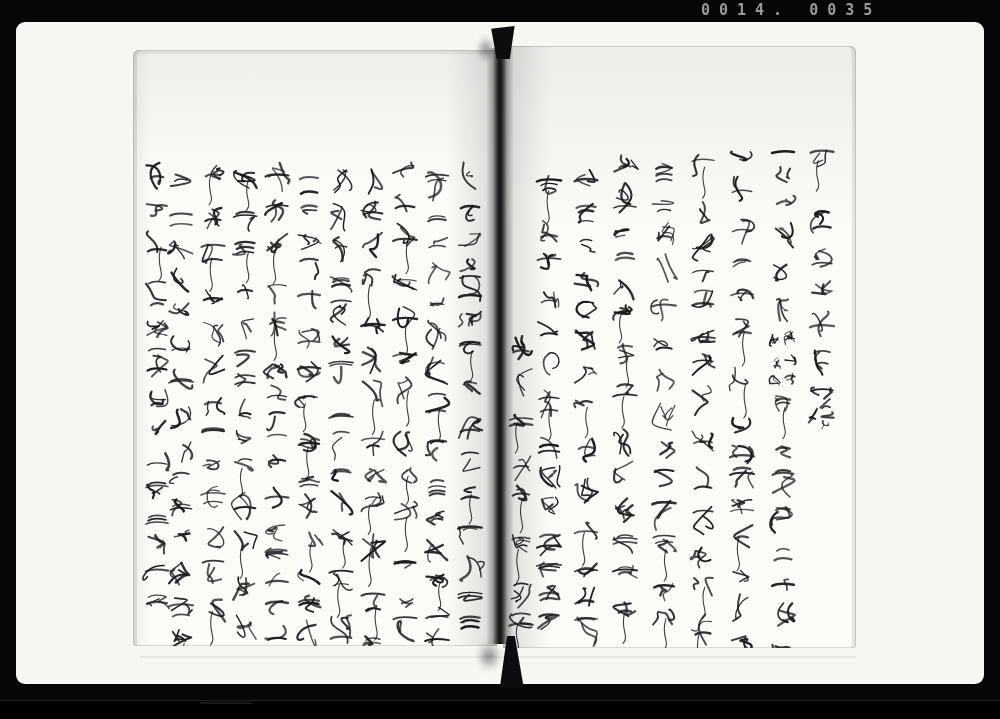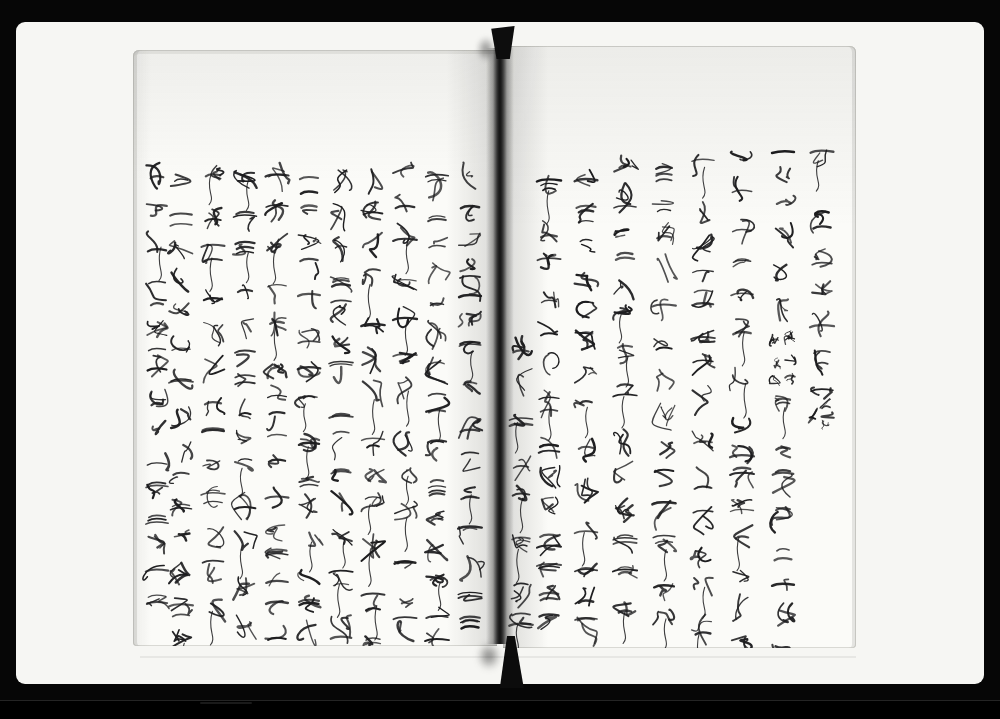--- a/index.html
+++ b/index.html
@@ -98,20 +98,21 @@
   .film-scratch{
     position:absolute;left:200px;top:702px;width:52px;height:2px;
     background:rgba(255,255,255,.10);border-radius:1px;
   }
 </style>
 </head>
 <body>
 
 <div class="stage">
 
+  <div class="counter">0014. 0035</div>
 
   <div class="backing">
 
     <div class="page page-left" style="left:117px;top:28px;">
       <svg id="svg-left" width="364" height="596" viewBox="0 0 364 596">
           <g fill="none" stroke="#1c1c1e" stroke-linecap="round" stroke-linejoin="round">
             <g>
               <path d="M 330.4 112.6 C 332.4 112.8, 321.8 126.9, 342.4 138.8" stroke-width="2.0" opacity="0.84"></path>
               <path d="M 336.6 121.8 C 326.7 128.8, 343.9 123.8, 338.5 126.9" stroke-width="1.3" opacity="0.84"></path>
               <path d="M 339.2 155.6 C 339.0 157.2, 330.4 167.5, 339.0 165.2" stroke-width="1.5" opacity="0.89"></path>

